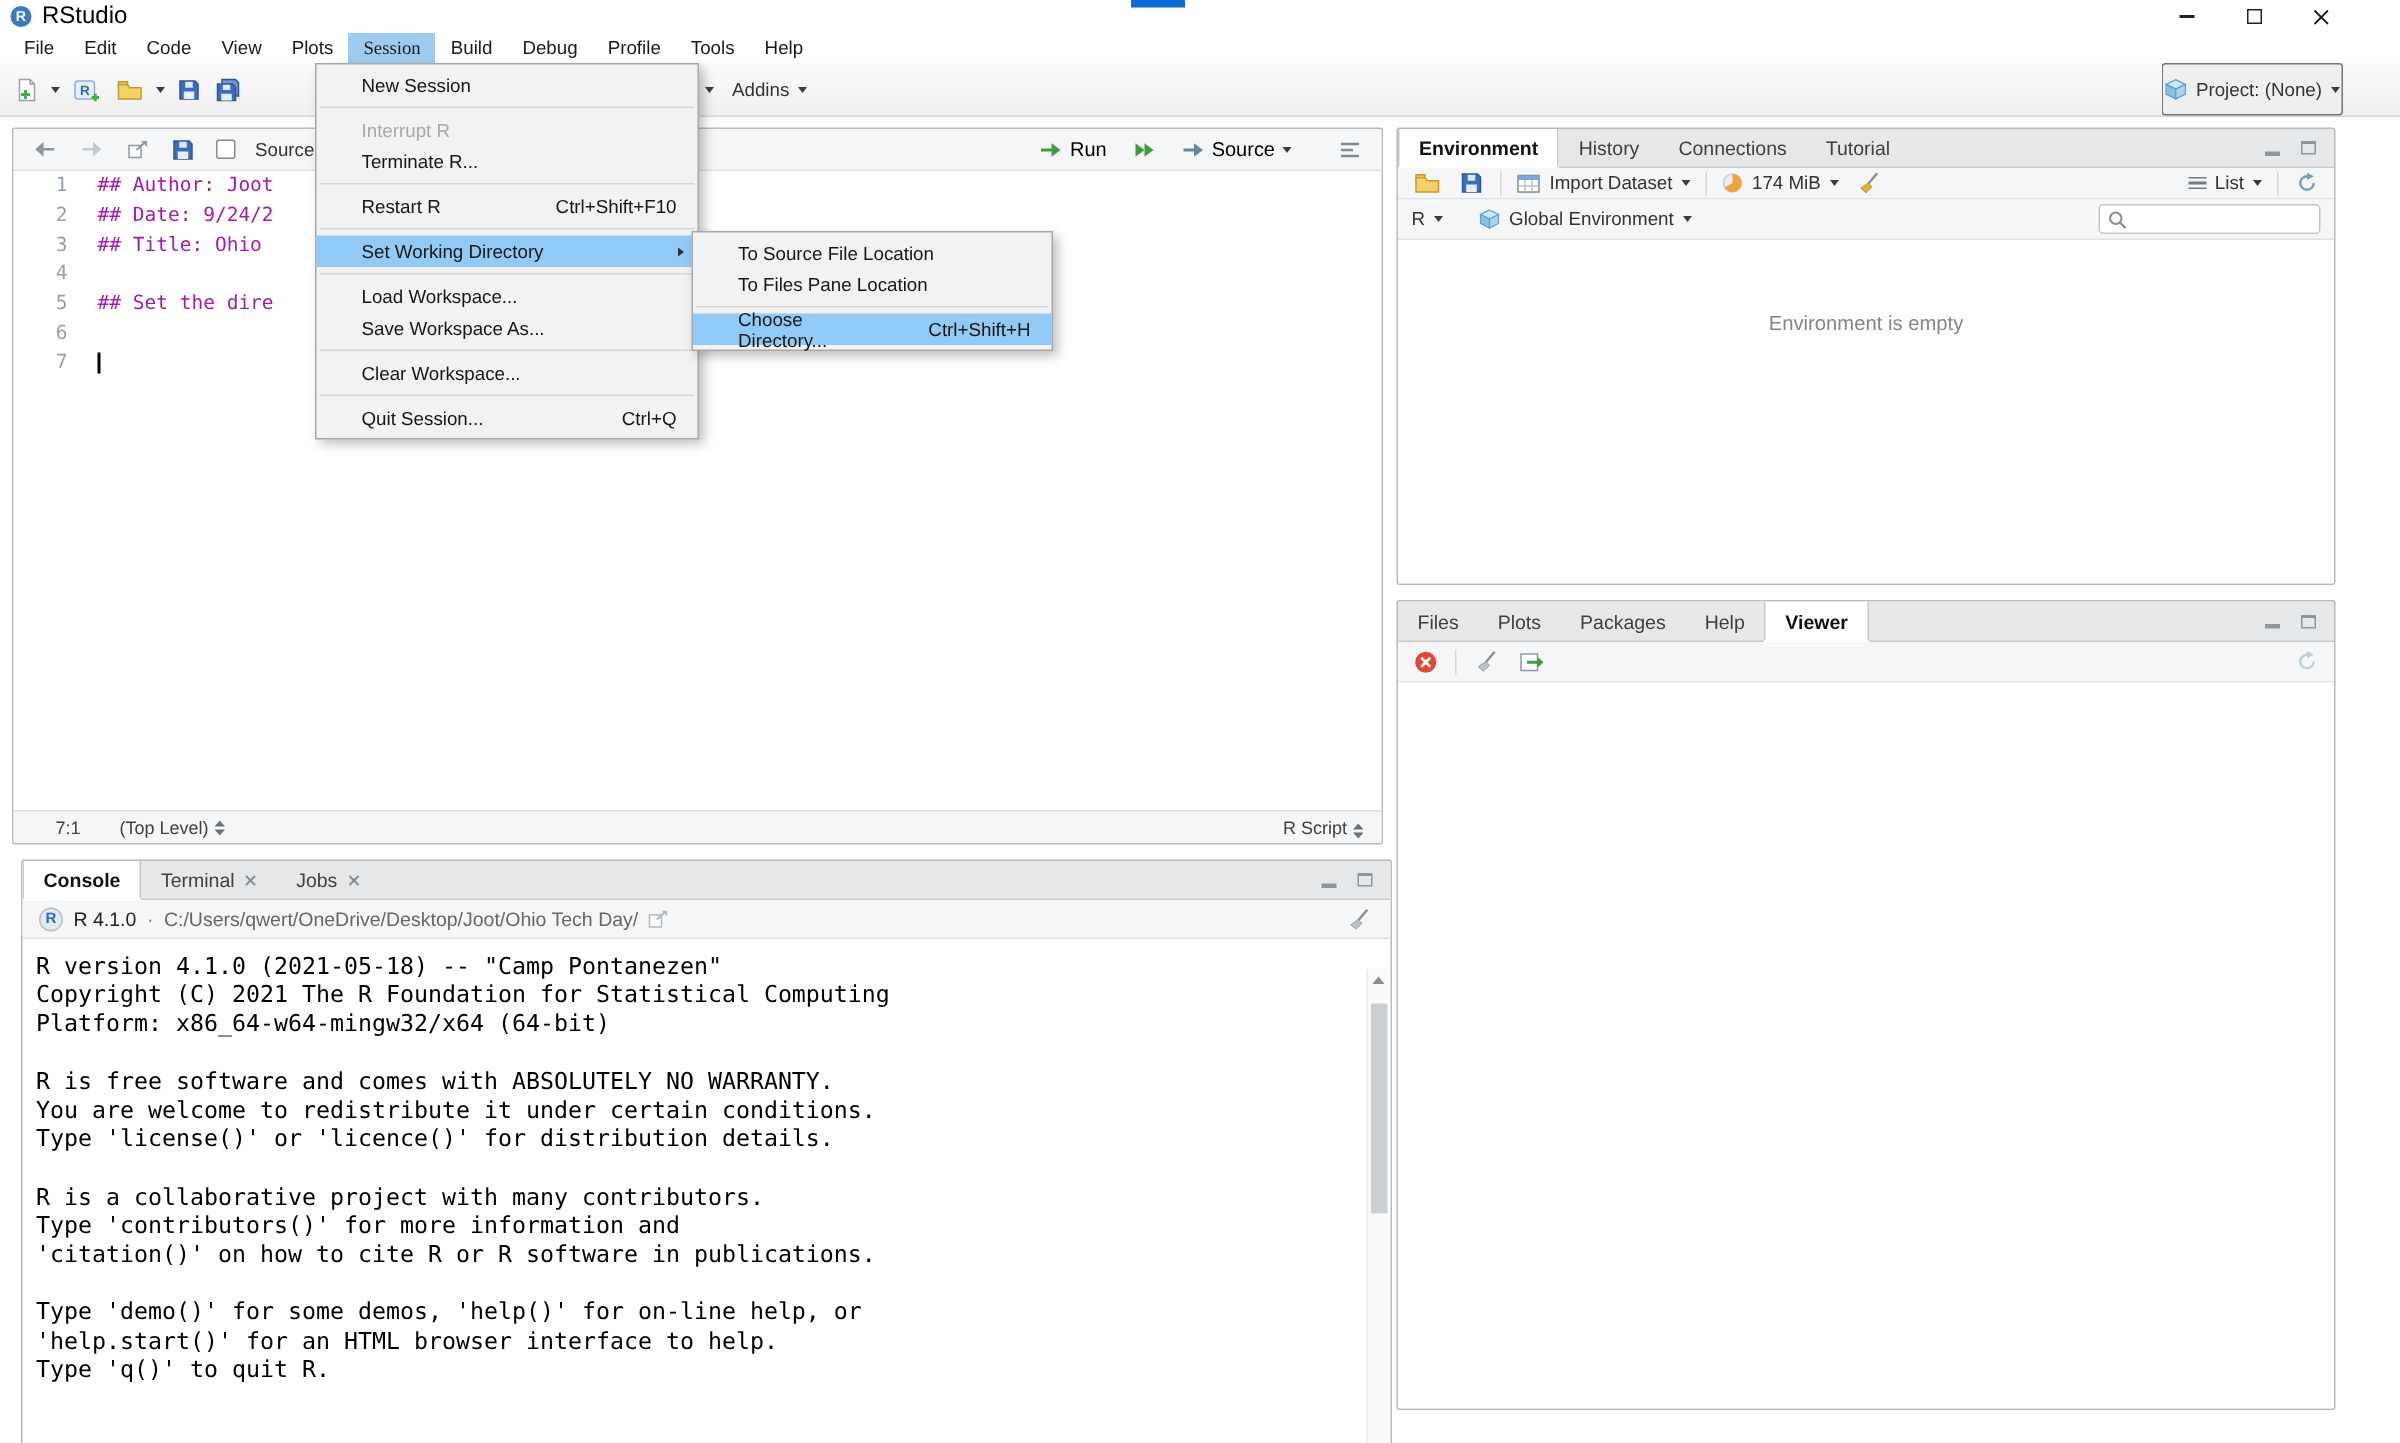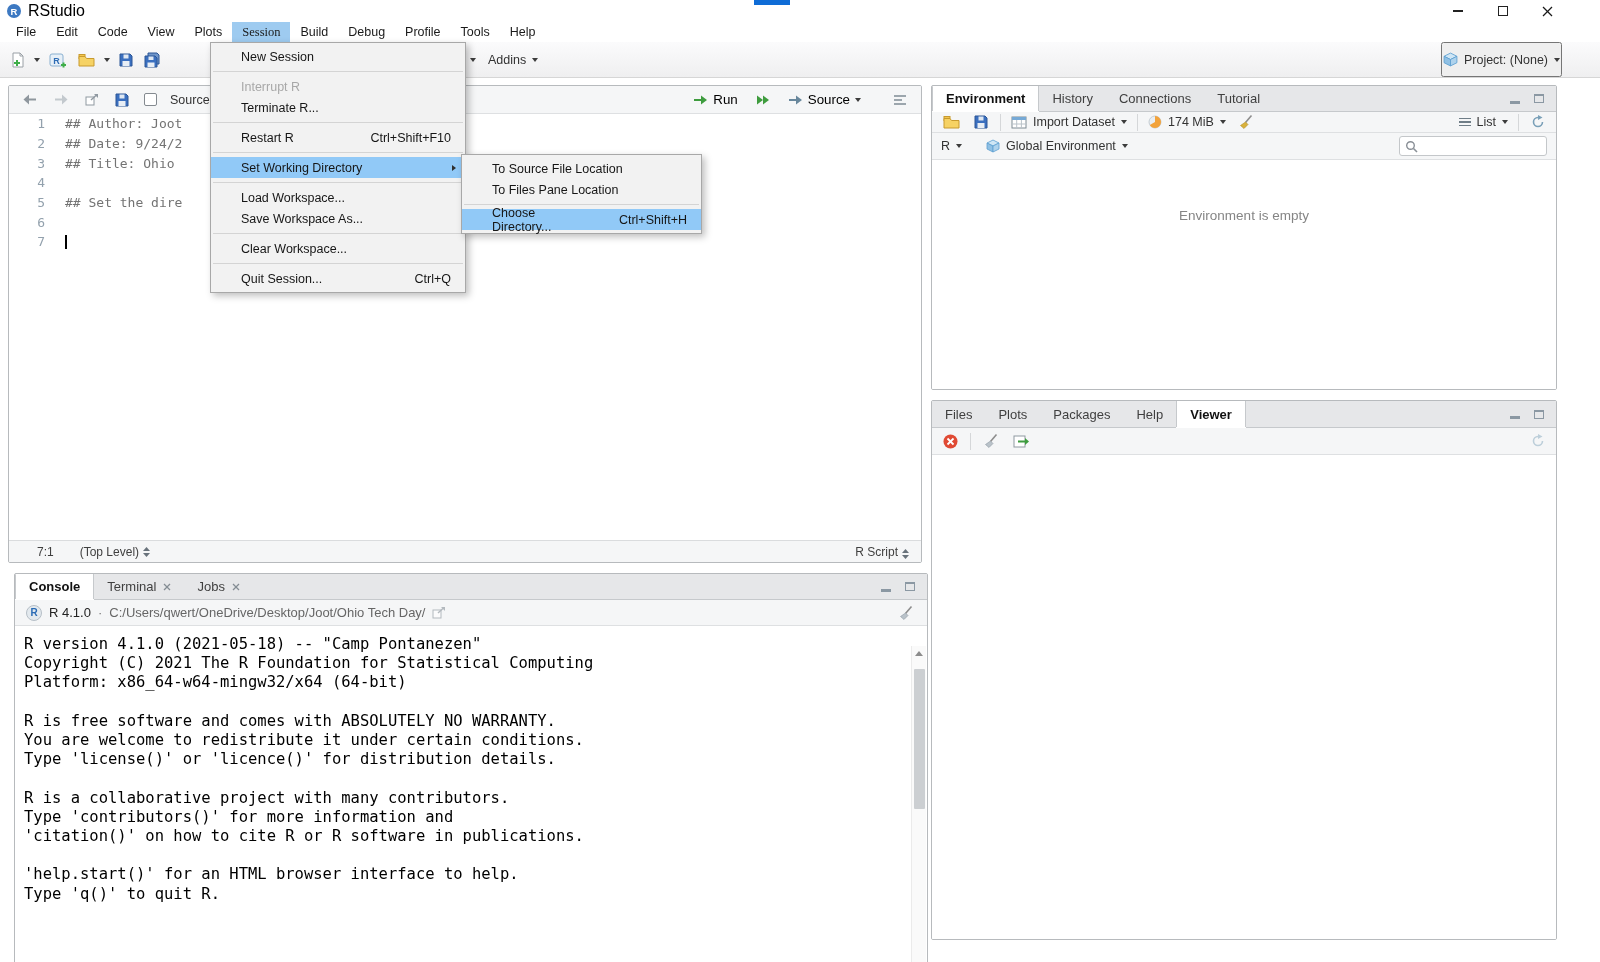--- a/index.html
+++ b/index.html
@@ -51,21 +51,21 @@
 
   
   .doc-tab { margin-left:20px; padding:0 9px; background:#fff; border-left:1px solid #c6c9cc; border-right:1px solid #c6c9cc; box-shadow:0 1px 0 #ffffff; display:flex; align-items:center; gap:8px; }
   .doc-title { font-size:13px; color:#9c3732; }
   .src-toolbar { height:28px; background:#f5f6f7; border-bottom:1px solid #dee0e2; display:flex; align-items:center; padding:0 12px; gap:13px; flex:none; font-size:12.5px; color:#333; }
   .src-right { margin-left:auto; display:flex; align-items:center; gap:14px; }
   .chk { width:13px; height:13px; background:#fff; border:1px solid #848a90; border-radius:2px; }
   .editor { flex:1; background:#fff; font-family:"DejaVu Sans Mono","Liberation Mono",monospace; font-size:13px; overflow:hidden; }
   .ed-row { display:flex; height:19.7px; align-items:center; }
   .gutter { width:48px; text-align:right; padding-right:12px; color:#93a1ad; flex:none; }
-  .code { color:#737373; white-space:pre; padding-left:8px; }
+  .code { color:#a21caf; white-space:pre; padding-left:8px; }
   .cursor { display:inline-block; width:2px; height:14px; background:#000; margin-left:8px; }
   .src-status { height:22px; background:#f5f6f7; border-top:1px solid #dadcde; display:flex; align-items:center; font-size:12px; color:#3f3f3f; flex:none; }
   .st-pos { margin-left:28px; }
   .st-scope { margin-left:26px; display:flex; align-items:center; gap:4px; }
   .st-type { margin-left:auto; margin-right:12px; display:flex; align-items:flex-end; gap:4px; }
 
   
   .console-info { height:26px; background:#f5f6f7; border-bottom:1px solid #dee0e2; display:flex; align-items:center; padding:0 11px; gap:7px; font-size:13px; flex:none; }
   .r-roundel { width:16px; height:16px; border-radius:50%; background:#e3e9ee; border:1px solid #b6bfc7; color:#2a6bb5; font-weight:bold; font-size:10px; display:flex; align-items:center; justify-content:center; }
   .rver { color:#222; }
@@ -367,20 +367,21 @@
     <div class="cline">Platform: x86_64-w64-mingw32/x64 (64-bit)</div>
     <div class="cline"></div>
     <div class="cline">R is free software and comes with ABSOLUTELY NO WARRANTY.</div>
     <div class="cline">You are welcome to redistribute it under certain conditions.</div>
     <div class="cline">Type 'license()' or 'licence()' for distribution details.</div>
     <div class="cline"></div>
     <div class="cline">R is a collaborative project with many contributors.</div>
     <div class="cline">Type 'contributors()' for more information and</div>
     <div class="cline">'citation()' on how to cite R or R software in publications.</div>
     <div class="cline"></div>
+    <div class="cline">Type 'demo()' for some demos, 'help()' for on-line help, or</div>
     <div class="cline">'help.start()' for an HTML browser interface to help.</div>
     <div class="cline">Type 'q()' to quit R.</div>
     <div class="vscroll">
       <button class="vs-btn">
           <span class="vs-up"></span>
         </button>
       <div class="vs-track">
           <div class="vs-thumb"></div>
         </div>
       <button class="vs-btn">

